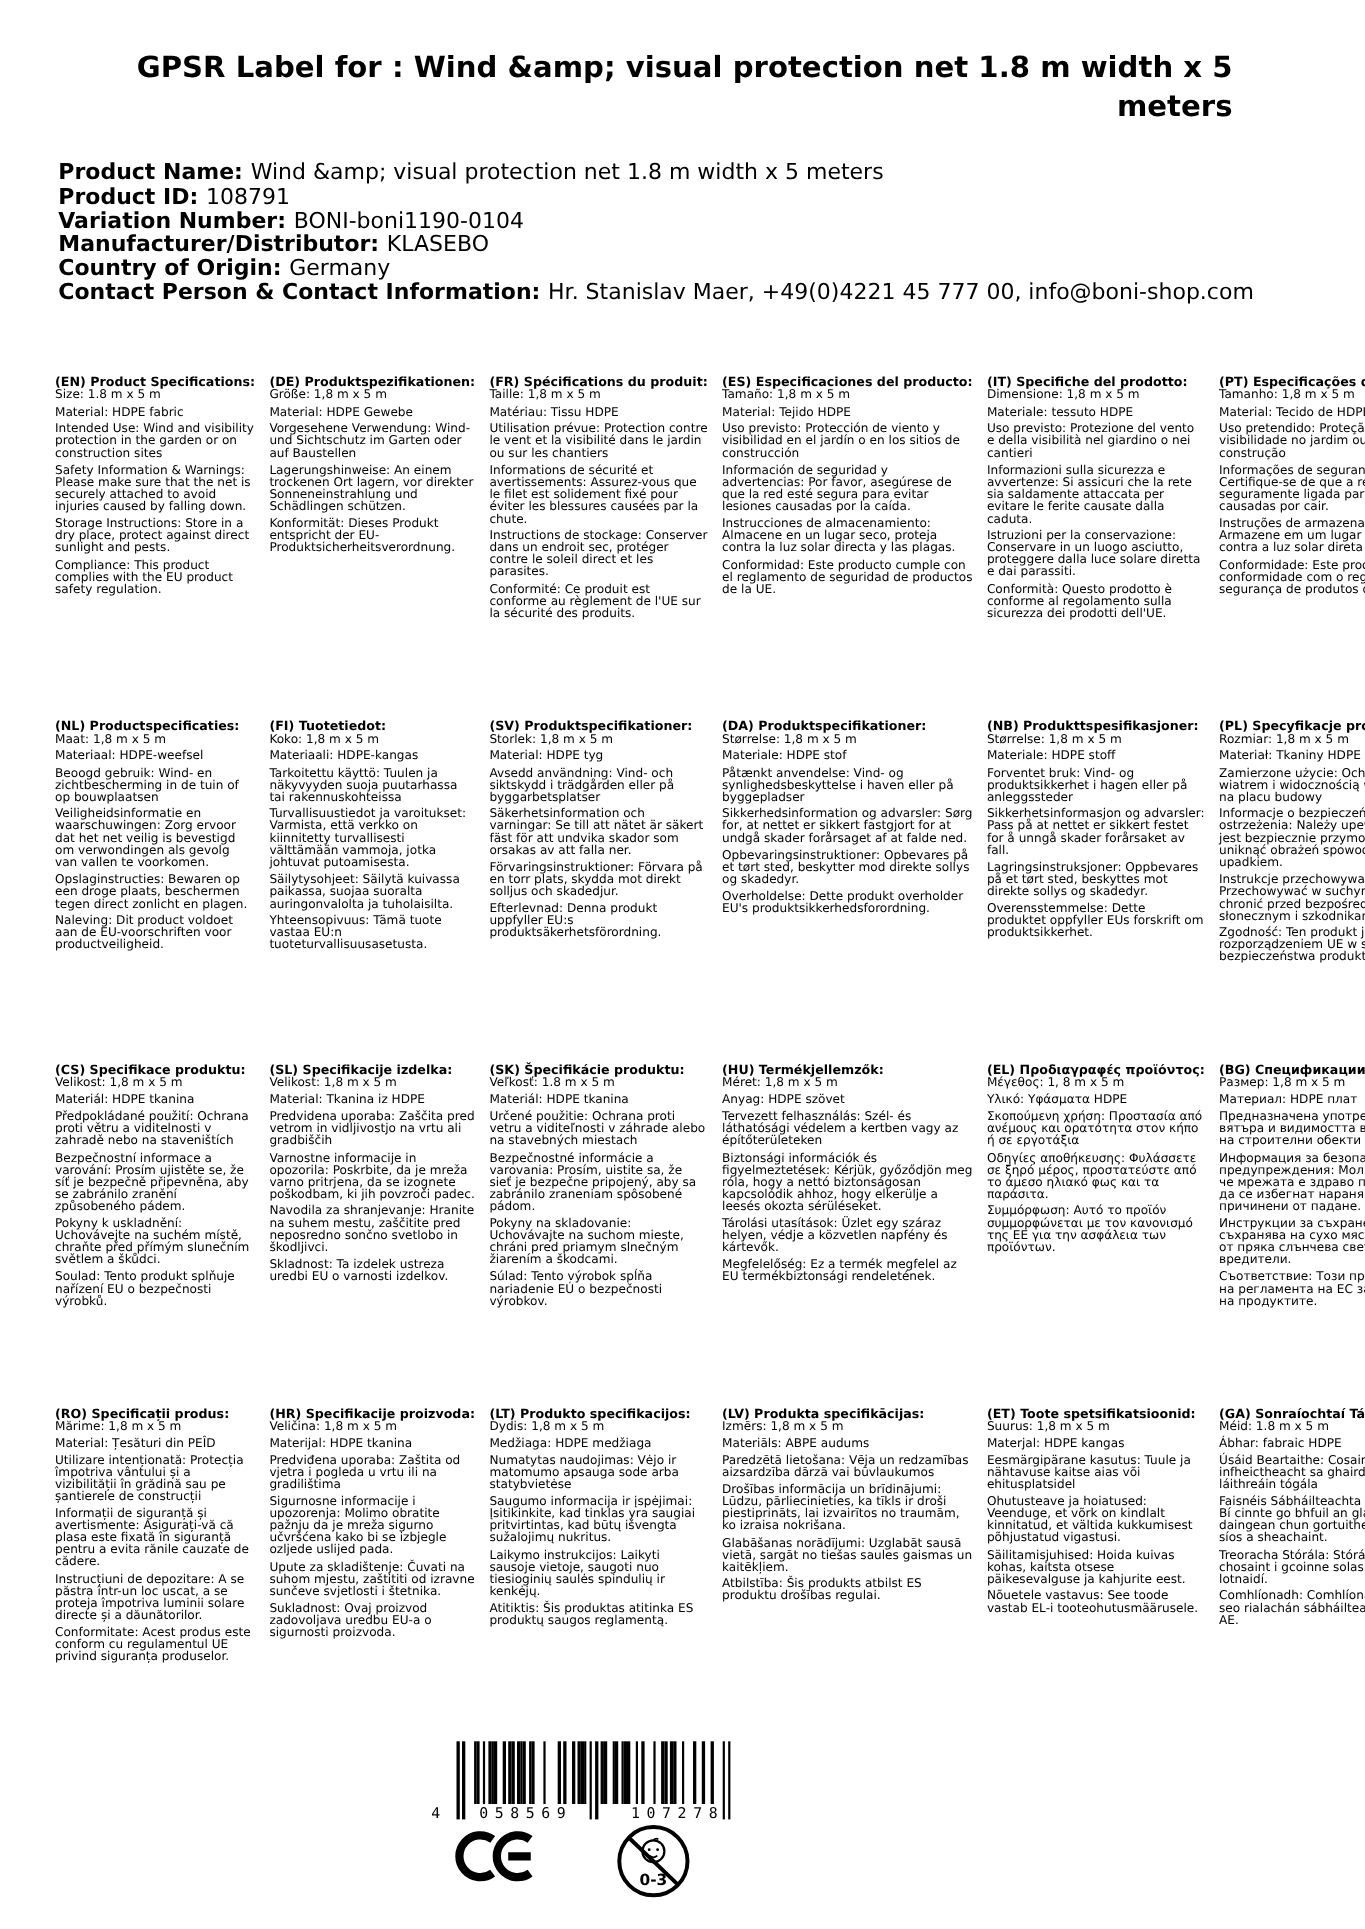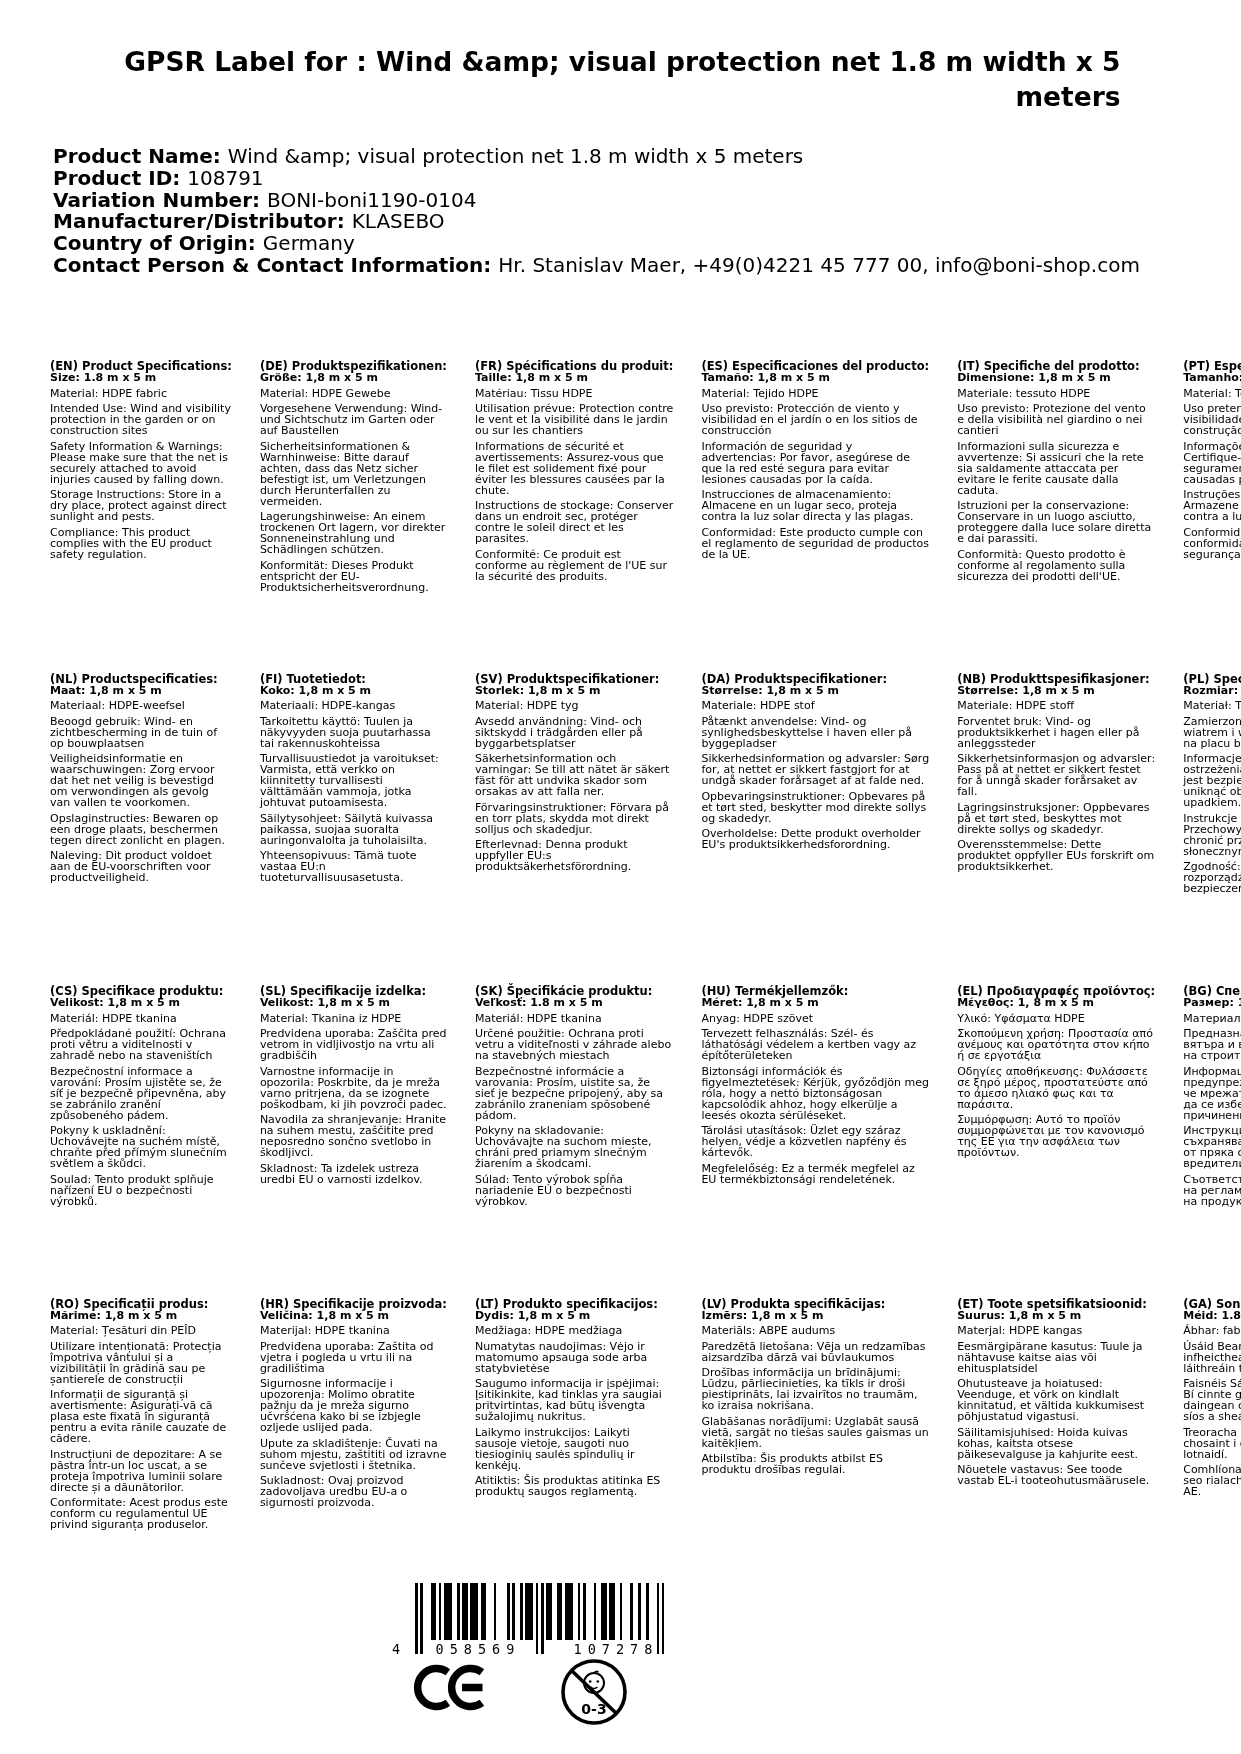--- a/index.html
+++ b/index.html
@@ -10,28 +10,27 @@
   }
   .page-title{
     margin:44px auto 0;width:1000px;text-align:right;
     font-size:26.5px;font-weight:bold;line-height:35px;
   }
   .product-info{position:absolute;left:53px;top:146px;}
   .pi-row{font-size:20px;line-height:21.8px;}
   .pi-label{font-weight:bold;margin-right:7px;}
   .lang-grid{
     position:absolute;left:50px;top:341px;width:1180px;
-    display:grid;grid-template-columns:repeat(6,1fr);column-gap:28px;
+    display:grid;grid-template-columns:repeat(6,1fr);column-gap:13px;
     grid-auto-rows:312.5px;
-    margin-top:19px;
   }
   .lang-block{overflow:visible;}
   .lang-header{font-size:11.5px;font-weight:bold;line-height:12px;white-space:nowrap;margin:0;}
   .lang-p{font-size:11px;line-height:11px;margin:0 0 4.5px 0;}
-  .lang-p.first{margin-bottom:4.5px;font-weight:bold;}
+  .lang-p.first{margin-bottom:4.5px;}
   
   .barcode-wrap{position:absolute;left:415px;top:1583px;width:250px;height:76px;}
   .bars{display:flex;align-items:flex-start;height:71px;}
   .mod{width:2.63px;height:57px;flex:none;}
   .mod.b{background:#000;}
   .mod.g{height:71px;}
   .ean-numbers{
     position:absolute;top:58px;left:0;width:250px;height:16px;
     font-family:"DejaVu Sans Mono","Liberation Mono",monospace;font-size:13.5px;
   }
@@ -63,21 +62,20 @@
       <p class="lang-p">Intended Use: Wind and visibility protection in the garden or on construction sites</p>
       <p class="lang-p">Safety Information &amp; Warnings: Please make sure that the net is securely attached to avoid injuries caused by falling down.</p>
       <p class="lang-p">Storage Instructions: Store in a dry place, protect against direct sunlight and pests.</p>
       <p class="lang-p">Compliance: This product complies with the EU product safety regulation.</p>
     </div>
     <div class="lang-block">
       <div class="lang-header">(DE) Produktspezifikationen:</div>
       <p class="lang-p first">Größe: 1,8 m x 5 m</p>
       <p class="lang-p">Material: HDPE Gewebe</p>
       <p class="lang-p">Vorgesehene Verwendung: Wind- und Sichtschutz im Garten oder auf Baustellen</p>
-      <p class="lang-p">Sicherheitsinformationen &amp; Warnhinweise: Bitte darauf achten, dass das Netz sicher befestigt ist, um Verletzungen durch Herunterfallen zu vermeiden.</p>
       <p class="lang-p">Lagerungshinweise: An einem trockenen Ort lagern, vor direkter Sonneneinstrahlung und Schädlingen schützen.</p>
       <p class="lang-p">Konformität: Dieses Produkt entspricht der EU-Produktsicherheitsverordnung.</p>
     </div>
     <div class="lang-block">
       <div class="lang-header">(FR) Spécifications du produit:</div>
       <p class="lang-p first">Taille: 1,8 m x 5 m</p>
       <p class="lang-p">Matériau: Tissu HDPE</p>
       <p class="lang-p">Utilisation prévue: Protection contre le vent et la visibilité dans le jardin ou sur les chantiers</p>
       <p class="lang-p">Informations de sécurité et avertissements: Assurez-vous que le filet est solidement fixé pour éviter les blessures causées par la chute.</p>
       <p class="lang-p">Instructions de stockage: Conserver dans un endroit sec, protéger contre le soleil direct et les parasites.</p>

